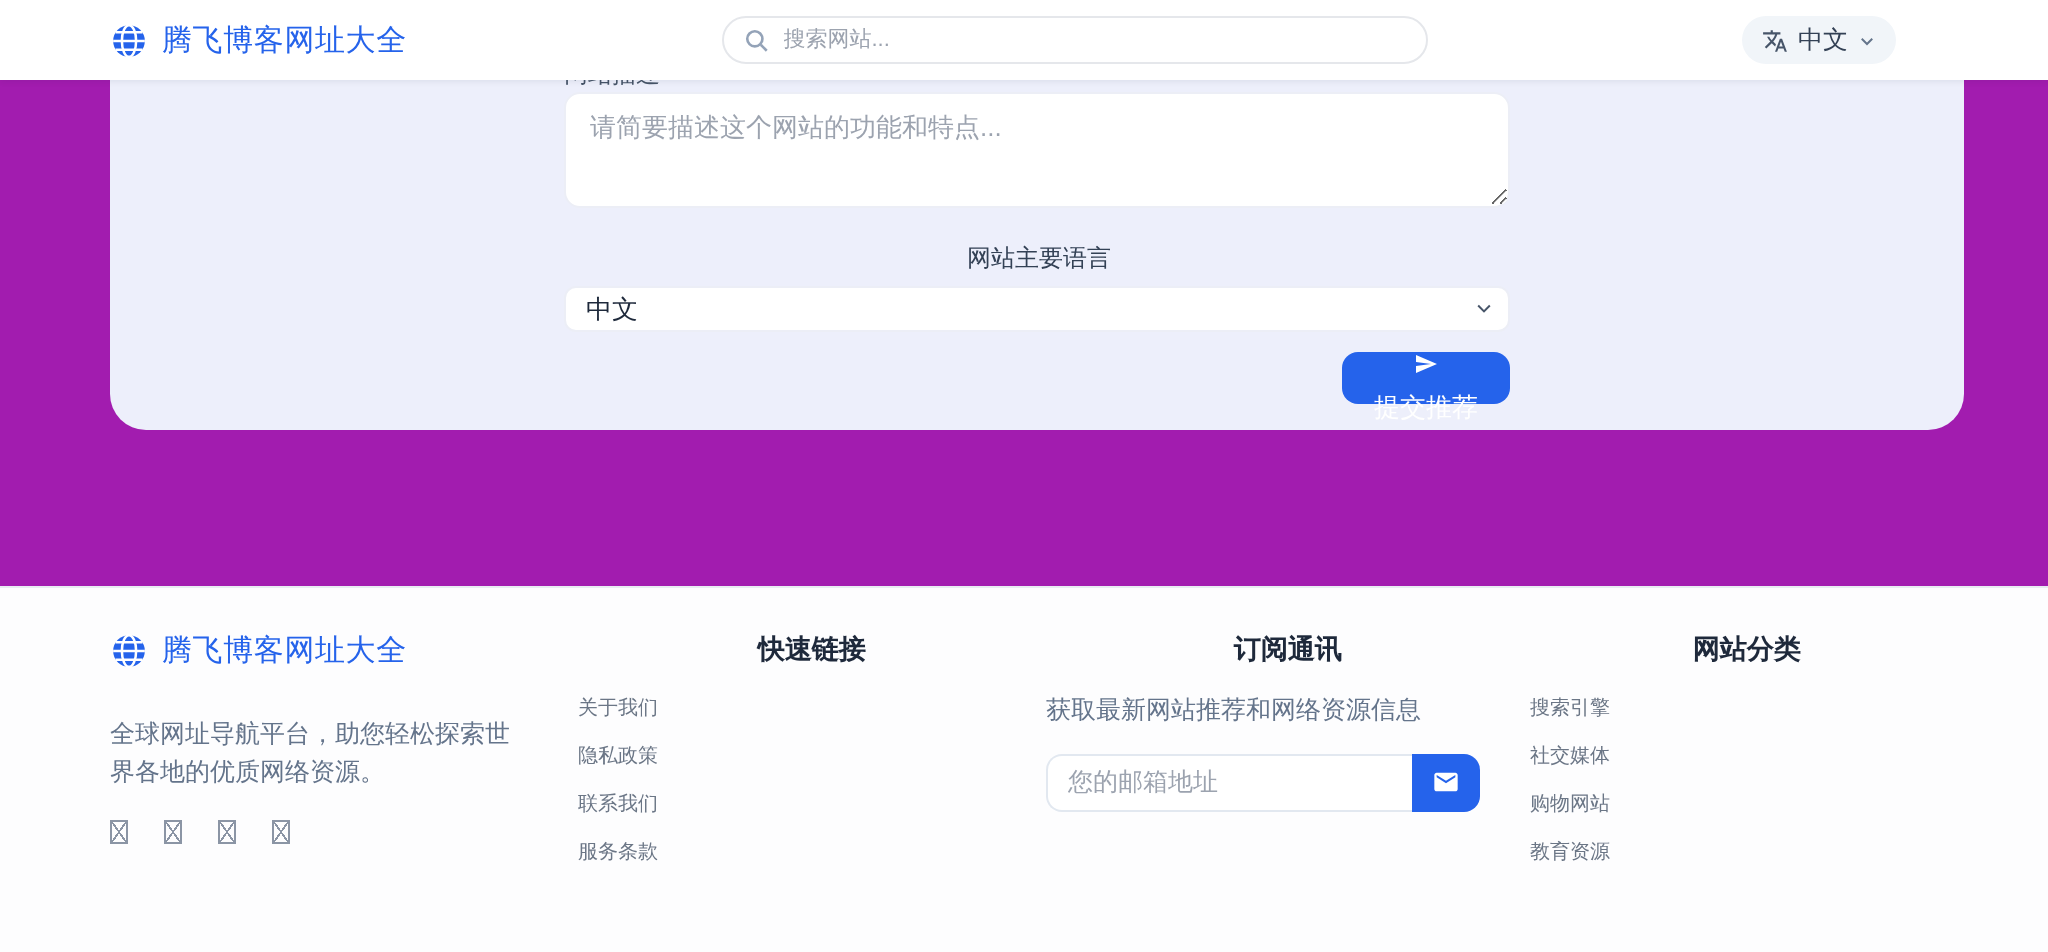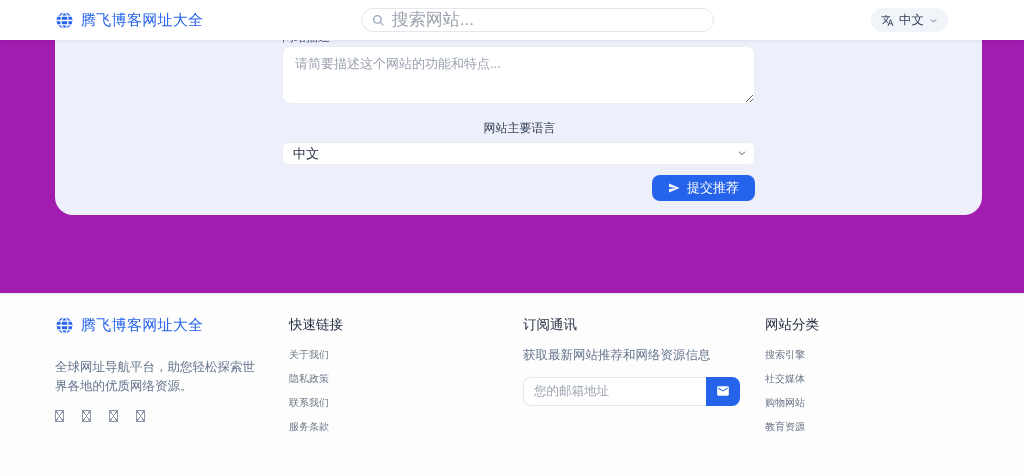--- a/index.html
+++ b/index.html
@@ -7,54 +7,54 @@
   body { font-family:"Liberation Sans","DejaVu Sans",sans-serif; background:#f8fafc; display:flex; flex-direction:column; }
 
   
   .header { height:40px; background:#ffffff; display:flex; align-items:center;
             padding:0 76px 0 55px; box-shadow:0 1px 3px rgba(15,23,42,.07); position:relative; z-index:5; flex:0 0 auto; }
   .logo { display:flex; align-items:center; gap:7px; cursor:pointer; }
   .logo-text { color:#2563eb; font-weight:normal; font-size:15px; letter-spacing:.3px; }
   .search-zone { flex:1; display:flex; justify-content:center; }
   .search-pill { width:353px; height:24px; border:1px solid #e5e7eb; border-radius:12px; background:#fff;
                  display:flex; align-items:center; padding:0 10px; gap:7px; }
-  .search-pill input { border:none; outline:none; flex:1; font-size:17px; color:#334155; background:transparent; }
+  .search-pill input { border:none; outline:none; flex:1; font-size:11px; color:#334155; background:transparent; }
   .search-pill input::placeholder { color:#9ca3af; }
   .lang-pill { display:flex; align-items:center; gap:5px; background:#f1f5f9; border:none; border-radius:12px;
                height:24px; padding:0 10px; font-size:12.5px; color:#334155; cursor:pointer; font-family:inherit; }
 
   
   .main { flex:1; background:#a21caf; }
   .card { margin:0 42px 0 55px; height:175px; background:#edeffb; border-radius:0 0 18px 18px; padding-top:0; }
   .form-col { width:473px; margin-left:227px; }
   .clip-label { height:4px; overflow:hidden; }
   .clip-label label { display:block; font-size:12px; line-height:12px; color:#475569; transform:translateY(-9px); }
   .desc-area { width:100%; height:58px; margin-top:2px; border:1px solid #eceef6; border-radius:8px; background:#fff;
                padding:8px 12px; font-size:13px; color:#334155; font-family:inherit; resize:vertical; outline:none; }
   .desc-area::placeholder { color:#9ca3af; }
   .field-label { display:block; font-size:12px; color:#334155; margin:12px 0 5px 2px;text-align:center; }
   .select-wrap { position:relative; }
   .lang-select { width:100%; height:23px; border:1px solid #eceef6; border-radius:6px; background:#fff;
                  font-size:13px; color:#1e293b; padding:0 10px; appearance:none; -webkit-appearance:none; outline:none; font-family:inherit; }
   .select-wrap .chev { position:absolute; right:8px; top:6px; pointer-events:none; }
   .btn-row { display:flex; justify-content:flex-end; margin-top:10px; }
   .submit-btn { display:flex; align-items:center; gap:7px; background:#2563eb; color:#fff; border:none;
-                border-radius:8px; padding:0 16px; height:26px; font-size:13px; cursor:pointer; font-family:inherit; }
+                border-radius:8px; padding:0 16px; height:26px; font-size:13px; cursor:pointer; font-family:inherit;flex-direction:column; }
 
   
   .footer { background:#fdfdfe; border-top:1px solid #e8ecf1; flex:0 0 183px; display:flex; flex-direction:column; }
   .footer-grid { display:grid; grid-template-columns:234px 234px 242px 1fr; padding:22px 42px 0 55px; }
   .f-logo { display:flex; align-items:center; gap:7px; }
   .f-tagline { margin-top:23px; width:205px; font-size:12.5px; line-height:1.55; color:#64748b; }
   .socials { margin-top:13px; display:flex; gap:18px; }
   .tofu { width:9px; height:12px; border:1px solid #8b95a5; display:inline-block; cursor:pointer;
           background:
             linear-gradient(to bottom right, transparent 46%, #8b95a5 46%, #8b95a5 54%, transparent 54%),
             linear-gradient(to bottom left, transparent 46%, #8b95a5 46%, #8b95a5 54%, transparent 54%); }
-  .f-head { font-size:13.5px; font-weight:normal; color:#1e293b; line-height:18px; margin-bottom:12px; }
+  .f-head { font-size:13.5px; font-weight:bold; color:#1e293b; line-height:18px; margin-bottom:12px;text-align:center; }
   .f-link { display:block; font-size:10px; color:#6b7686; line-height:18px; margin-bottom:6px; text-decoration:none; cursor:pointer; }
   .nl-desc { font-size:12.5px; color:#64748b; line-height:1.5; margin-bottom:12px; }
   .nl-row { display:flex; width:217px; }
   .nl-input { flex:1; height:29px; border:1px solid #e2e8f0; border-right:none; border-radius:8px 0 0 8px;
               padding:0 10px; font-size:12.5px; color:#334155; outline:none; font-family:inherit; }
   .nl-input::placeholder { color:#9ca3af; }
   .nl-btn { width:34px; height:29px; background:#2563eb; border:none; border-radius:0 8px 8px 0;
             display:flex; align-items:center; justify-content:center; cursor:pointer; }
   .copyright { margin-top:auto; border-top:1px solid #eef1f5; text-align:center; padding:13px 0 15px;
                font-size:12px; color:#94a3b8; }

